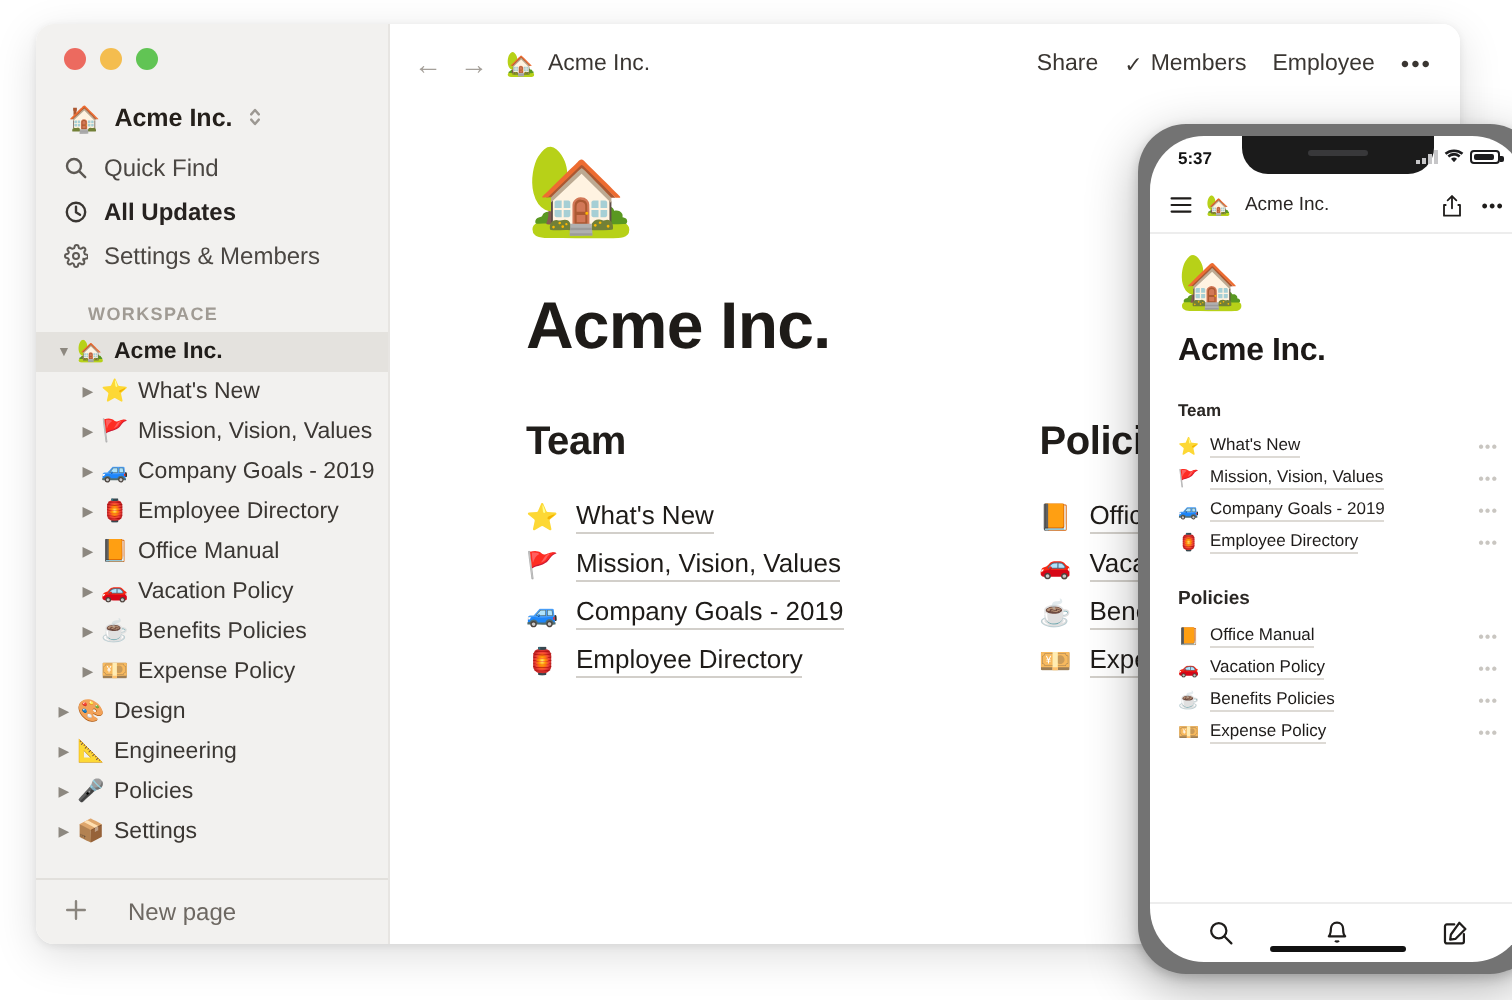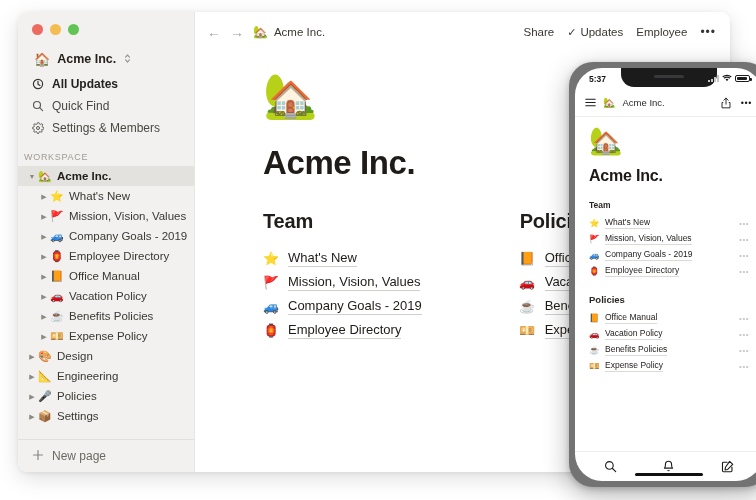--- a/index.html
+++ b/index.html
@@ -57,22 +57,22 @@
     border-radius: 3px;
     font-size: 12px; color: #4b4743;
   }
   .nav-item .nav-lbl { white-space: nowrap; }
   .nav-item.strong .nav-lbl { color: #262220; font-weight: bold; }
   .nav-icn { width: 13px; height: 13px; display: inline-flex; align-items: center; justify-content: center; color: #5d5954; flex: 0 0 13px; }
   .nav-icn svg { display: block; }
 
   .section-label {
     font-size: 9px; letter-spacing: 0.7px;
-    color: #a09b94; font-weight: normal;
-    margin: 13px 0 4px 6px;
+    color: #a09b94; font-weight: bold;
+    margin: 13px 0 4px 26px;
     text-transform: uppercase;
   }
 
   .tree { overflow: hidden; flex: 1 1 auto; }
   .tree-row {
     display: flex; align-items: center;
     height: 20px;
     padding-right: 6px;
     font-size: 11.5px;
     color: #3b3733;
@@ -87,21 +87,21 @@
   }
   .tree-row .emj { width: 15px; flex: 0 0 15px; font-size: 11px; text-align: center; line-height: 1; }
   .tree-row .txt { margin-left: 4px; }
   .tree-row.bold .txt { font-weight: bold; color: #201d1a; }
   .lvl0 { padding-left: 8px; }
   .lvl1 { padding-left: 20px; }
 
   .new-page {
     border-top: 1px solid #e2e0dc;
     height: 33px;
-    display: flex; align-items: center; gap: 8px;
+    display: flex; align-items: center; gap: 20px;
     padding-left: 14px;
     font-size: 12px; color: #6d6862;
     flex: 0 0 33px;
   }
   .plus-icn { font-size: 14px; color: #8a857e; line-height: 1; }
 
   
   .main {
     flex: 1 1 auto; position: relative;
     background: #ffffff;
@@ -259,38 +259,38 @@
         <span class="ws-icon">🏠</span>
         <span class="ws-name">Acme Inc.</span>
         <span class="ws-chev">
           <svg width="7" height="11" viewBox="0 0 7 11" fill="none" stroke="#9c9892" stroke-width="1.2" stroke-linecap="round" stroke-linejoin="round">
               <path d="M1.6 4.2 L3.5 2 L5.4 4.2"></path>
               <path d="M1.6 6.8 L3.5 9 L5.4 6.8"></path>
             </svg>
         </span>
       </div>
 
+      <div class="nav-item">
+        <span class="nav-icn">
+          <svg width="12" height="12" viewBox="0 0 12 12" fill="none" stroke="#5d5954" stroke-width="1.2">
+              <circle cx="5" cy="5" r="3.5"></circle>
+              <path d="M7.7 7.7 L10.6 10.6" stroke-linecap="round"></path>
+            </svg>
+        </span>
+        <span class="nav-lbl">Quick Find</span>
+      </div>
+
       <div class="nav-item strong">
         <span class="nav-icn">
           <svg width="12" height="12" viewBox="0 0 12 12" fill="none" stroke="#3a3632" stroke-width="1.2">
               <circle cx="6" cy="6" r="4.6"></circle>
               <path d="M6 3.3 V6.2 L8 7.4" stroke-linecap="round"></path>
             </svg>
         </span>
         <span class="nav-lbl">All Updates</span>
-      </div>
-
-      <div class="nav-item">
-        <span class="nav-icn">
-          <svg width="12" height="12" viewBox="0 0 12 12" fill="none" stroke="#5d5954" stroke-width="1.2">
-              <circle cx="5" cy="5" r="3.5"></circle>
-              <path d="M7.7 7.7 L10.6 10.6" stroke-linecap="round"></path>
-            </svg>
-        </span>
-        <span class="nav-lbl">Quick Find</span>
       </div>
 
       <div class="nav-item">
         <span class="nav-icn">
           <svg width="12" height="12" viewBox="0 0 24 24" fill="none" stroke="#5d5954" stroke-width="2">
               <circle cx="12" cy="12" r="3"></circle>
               <path d="M19.4 15a1.65 1.65 0 0 0 .33 1.82l.06.06a2 2 0 1 1-2.83 2.83l-.06-.06a1.65 1.65 0 0 0-1.82-.33 1.65 1.65 0 0 0-1 1.51V21a2 2 0 1 1-4 0v-.09A1.65 1.65 0 0 0 9 19.4a1.65 1.65 0 0 0-1.82.33l-.06.06a2 2 0 1 1-2.83-2.83l.06-.06a1.65 1.65 0 0 0 .33-1.82 1.65 1.65 0 0 0-1.51-1H3a2 2 0 1 1 0-4h.09A1.65 1.65 0 0 0 4.6 9a1.65 1.65 0 0 0-.33-1.82l-.06-.06a2 2 0 1 1 2.83-2.83l.06.06A1.65 1.65 0 0 0 9 4.6h.09A1.65 1.65 0 0 0 10.6 3.09V3a2 2 0 1 1 4 0v.09A1.65 1.65 0 0 0 16.11 4.6a1.65 1.65 0 0 0 1.82-.33l.06-.06a2 2 0 1 1 2.83 2.83l-.06.06A1.65 1.65 0 0 0 20.4 9v.09A1.65 1.65 0 0 0 21.91 10.6H22a2 2 0 1 1 0 4h-.09a1.65 1.65 0 0 0-1.51 1z"></path>
             </svg>
         </span>
         <span class="nav-lbl">Settings &amp; Members</span>
@@ -384,21 +384,21 @@
           <span class="arrow-btn">→</span>
           <span class="crumb">
             <span class="emj">🏡</span>
             <span>Acme Inc.</span>
           </span>
         </div>
         <div class="topbar-right">
           <span>Share</span>
           <span class="tb-updates">
             <span class="check-mk">✓</span>
-            <span>Updates</span>
+            <span>Members</span>
           </span>
           <span>Employee</span>
           <span class="dots-btn">•••</span>
         </div>
       </div>
 
       <div class="page-body">
         <div class="page-emoji">🏡</div>
         <div class="page-title">Acme Inc.</div>
         <div class="cols" id="cols">

